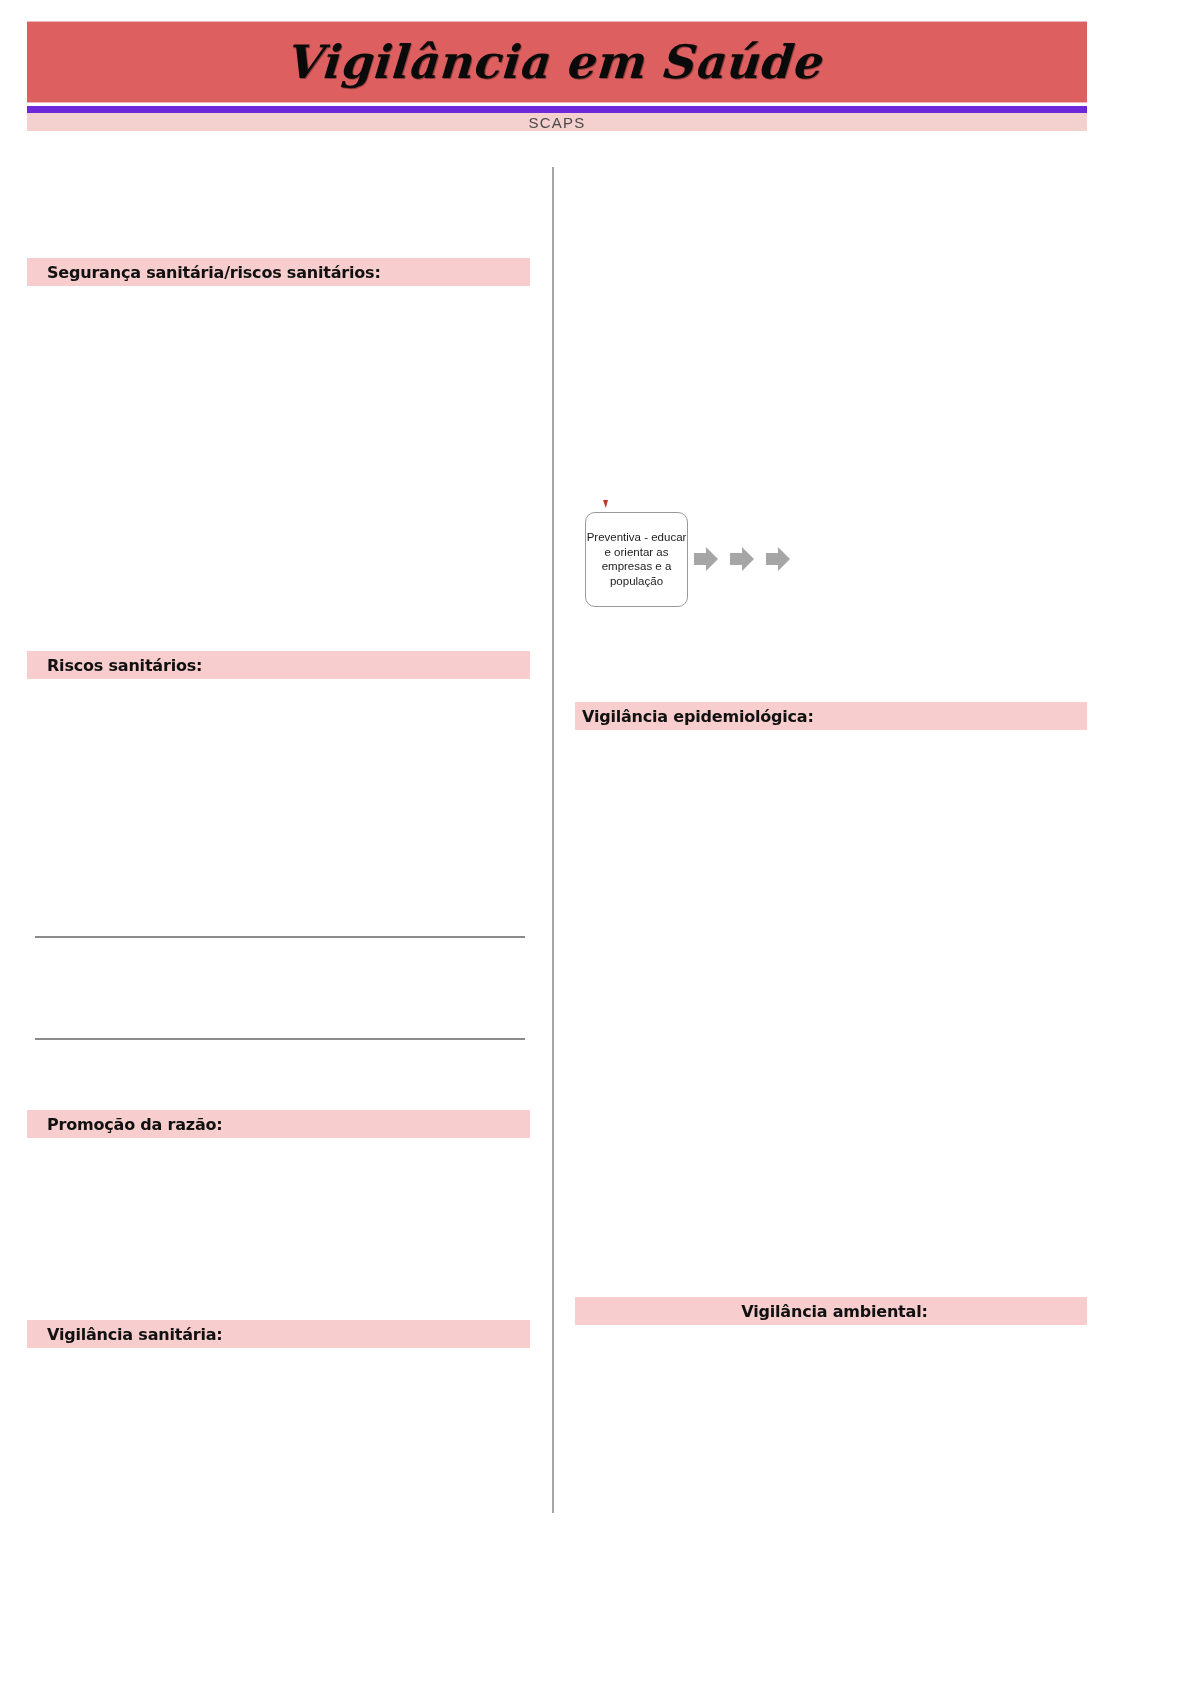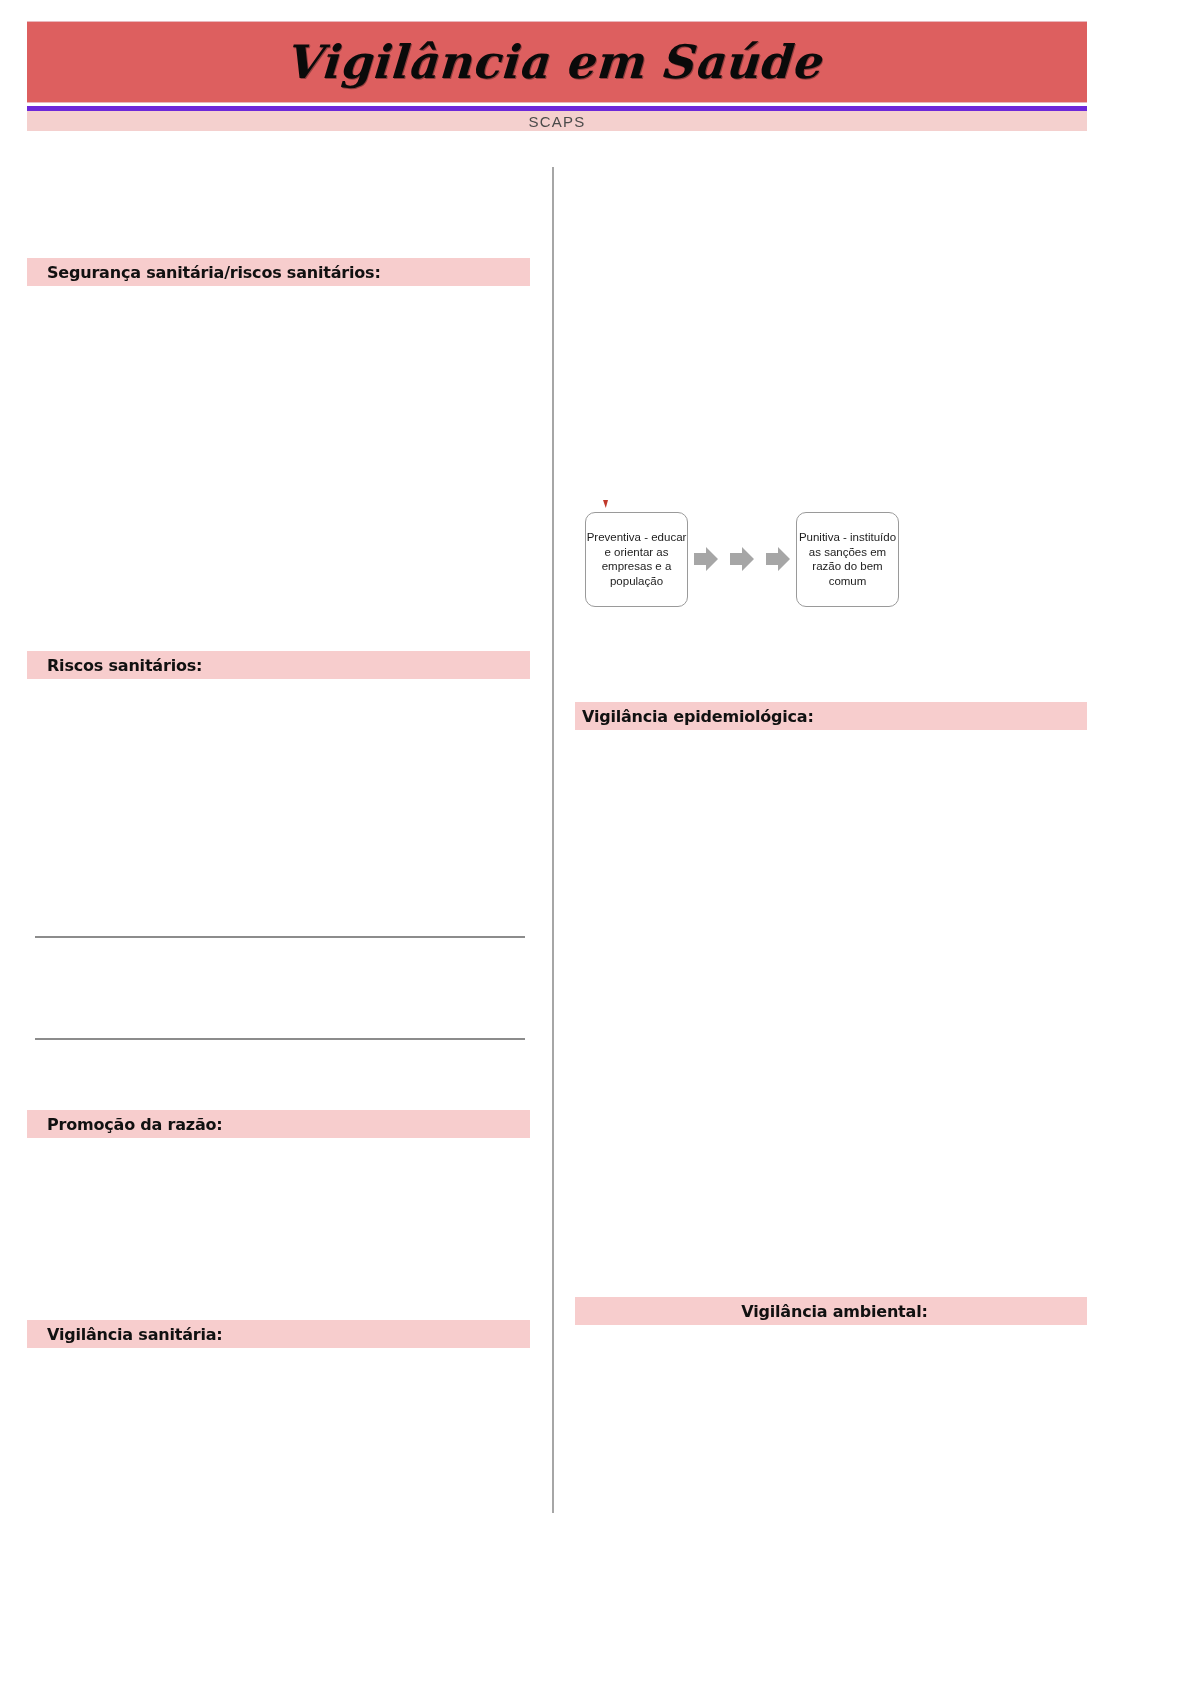--- a/index.html
+++ b/index.html
@@ -41,21 +41,21 @@
     line-height: 1;
     text-shadow: 1px 1px 0 rgba(0,0,0,0.35);
   }
   .subheader-band {
     position: absolute;
     left: 27px;
     top: 106px;
     width: 1060px;
     height: 25px;
     background: #f4d0ce;
-    border-top: 5px solid #6d28d9;
+    border-top: 7px solid #6d28d9;
     box-sizing: border-box;
     display: flex;
     align-items: center;
     justify-content: center;
   }
   .subheader-text {
     font-family: "Liberation Sans", sans-serif;
     font-size: 15px;
     color: #4a4a4a;
     letter-spacing: 1.2px;
@@ -229,20 +229,15 @@
       </svg>
     </div>
 
 
     <div class="flow-arrow">
       <svg width="24" height="26" viewBox="0 0 24 26" aria-hidden="true">
         <path d="M0 7 L12 7 L12 1 L24 13 L12 25 L12 19 L0 19 Z" fill="#a6a6a6"></path>
       </svg>
     </div>
 
-    <div class="flow-clip">
-      <div class="flow-box flow-box-4">
-        <span>Punitiva - instituído as sanções em razão do bem comum</span>
-      </div>
-    </div>
 
   </div>
 </div>
 
 </body></html>

